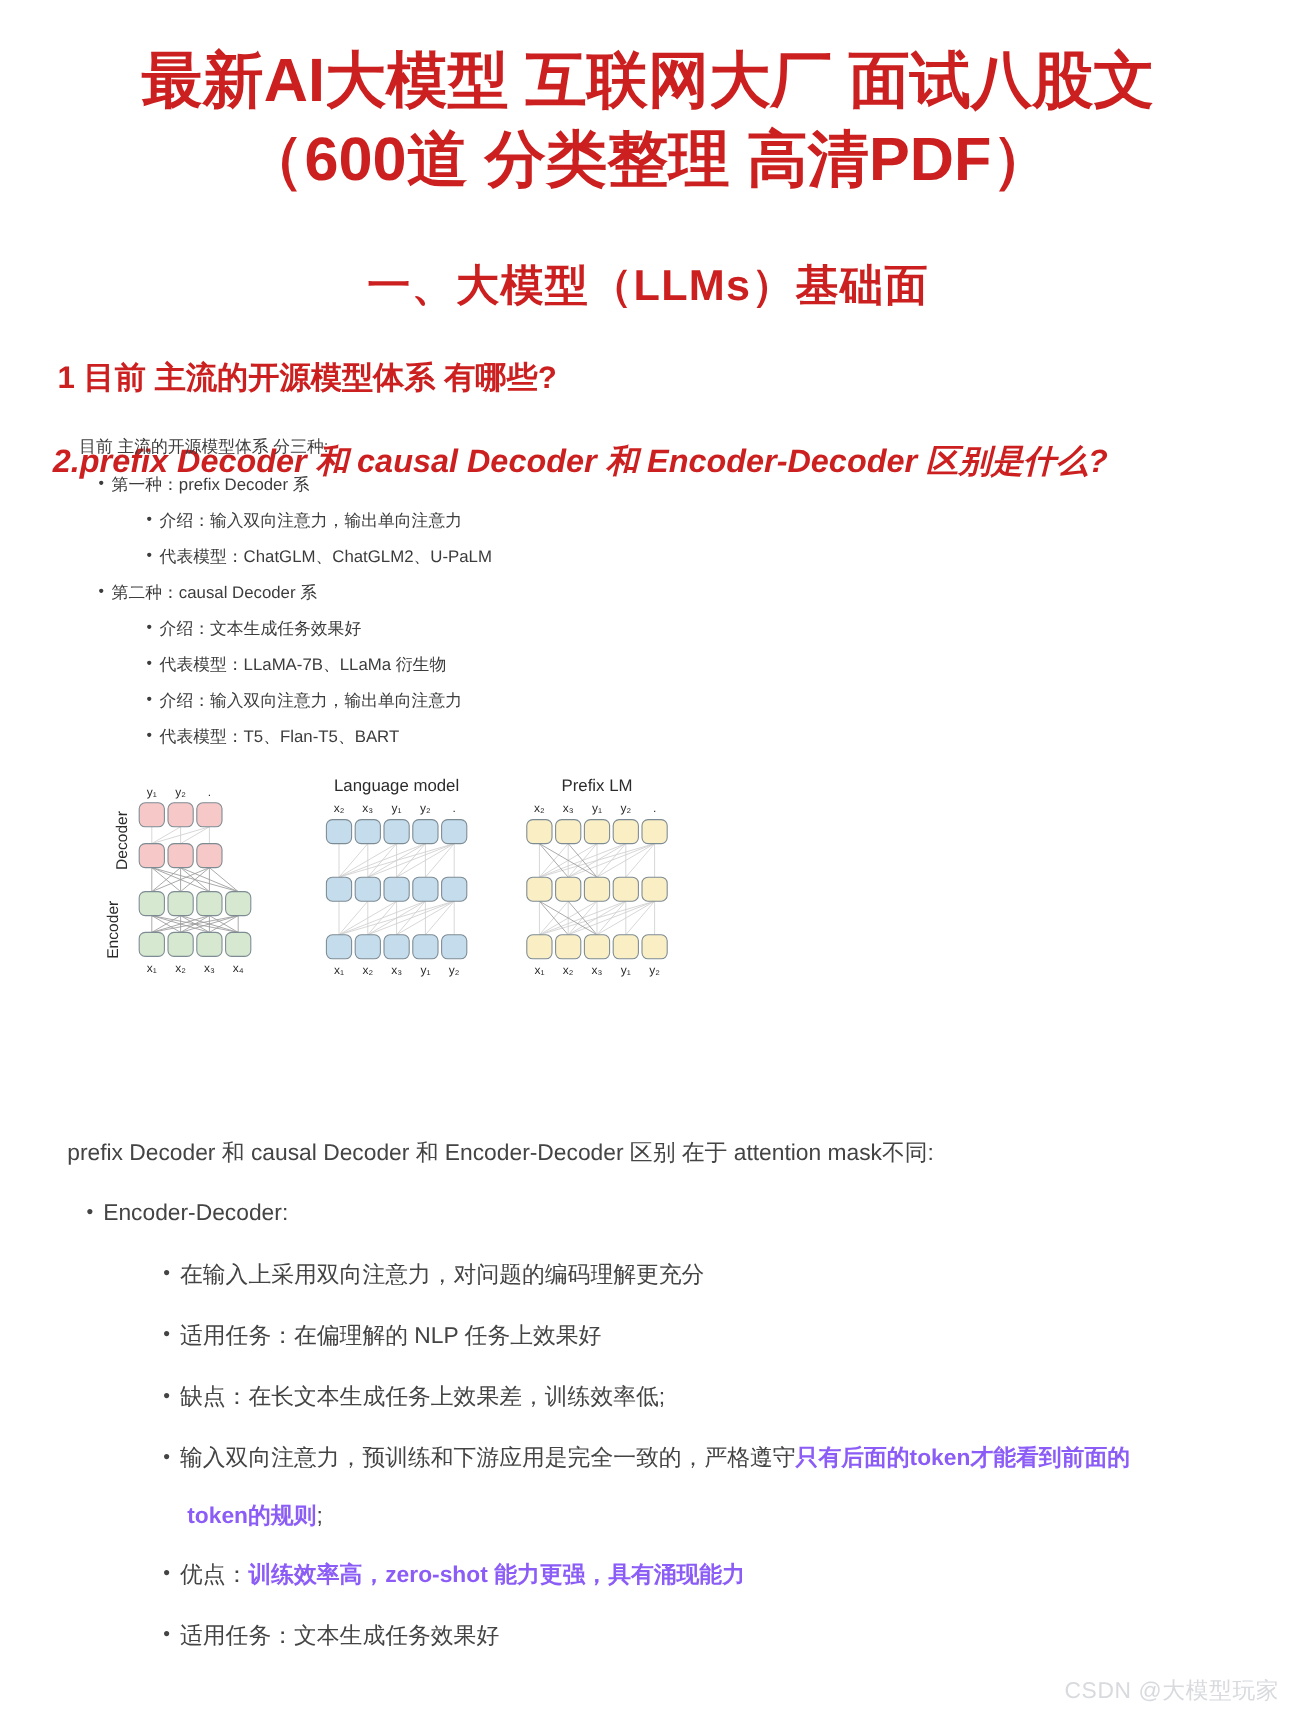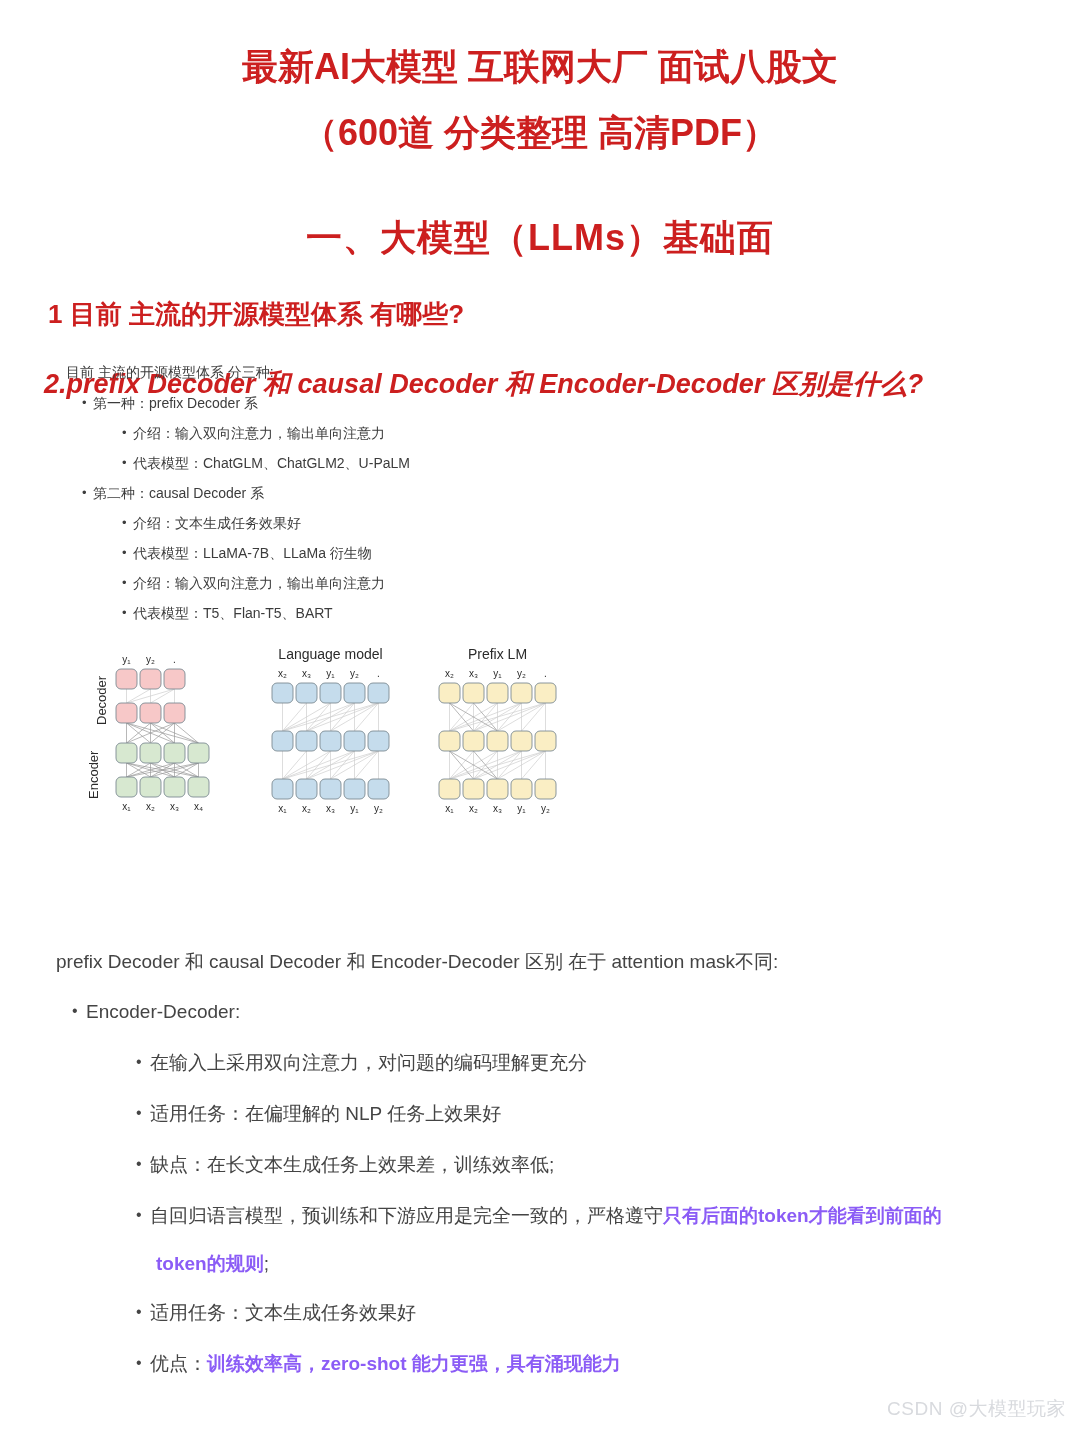--- a/index.html
+++ b/index.html
@@ -14,21 +14,21 @@
     font-family: "Liberation Sans", "DejaVu Sans", sans-serif;
     color: #2b2b2b;
     overflow: hidden;
   }
 
   
   .doc-title {
     text-align: center;
     color: #cc1f1f;
     font-weight: bold;
-    font-size: 36px;
+    font-size: 51px;
     line-height: 66px;
     letter-spacing: 0px;
     margin: 0;
     padding-top: 34px;
   }
   .doc-title .line2 { display: block; }
 
   .section-title {
     text-align: center;
     color: #cc1f1f;
@@ -335,20 +335,20 @@
 
 <h3 class="q-heading q2">2.prefix Decoder 和 causal Decoder 和 Encoder-Decoder 区别是什么?</h3>
 
 <div class="block2">
   <p class="lead">prefix Decoder 和 causal Decoder 和 Encoder-Decoder 区别 在于 attention mask不同:</p>
   <div id="q2-list">
       <div class="lvl1"><span class="bul">Encoder-Decoder:</span></div>
       <div class="lvl2"><span class="bul">在输入上采用双向注意力，对问题的编码理解更充分</span></div>
       <div class="lvl2"><span class="bul">适用任务：在偏理解的 NLP 任务上效果好</span></div>
       <div class="lvl2"><span class="bul">缺点：在长文本生成任务上效果差，训练效率低;</span></div>
-      <div class="lvl2"><span class="bul">自回归语言模型，预训练和下游应用是完全一致的，严格遵守</span><span class="bold">只有后面的token才能看到前面的</span></div>
+      <div class="lvl2"><span class="bul">输入双向注意力，预训练和下游应用是完全一致的，严格遵守</span><span class="bold">只有后面的token才能看到前面的</span></div>
       <div class="cont"><span class="bold">token的规则</span><span>;</span></div>
+      <div class="lvl2"><span class="bul">优点：</span><span class="bold">训练效率高，zero-shot 能力更强，具有涌现能力</span></div>
       <div class="lvl2"><span class="bul">适用任务：文本生成任务效果好</span></div>
-      <div class="lvl2"><span class="bul">优点：</span><span class="bold">训练效率高，zero-shot 能力更强，具有涌现能力</span></div>
     </div>
 </div>
 
 <div class="watermark">CSDN @大模型玩家</div>
 
 </body></html>

